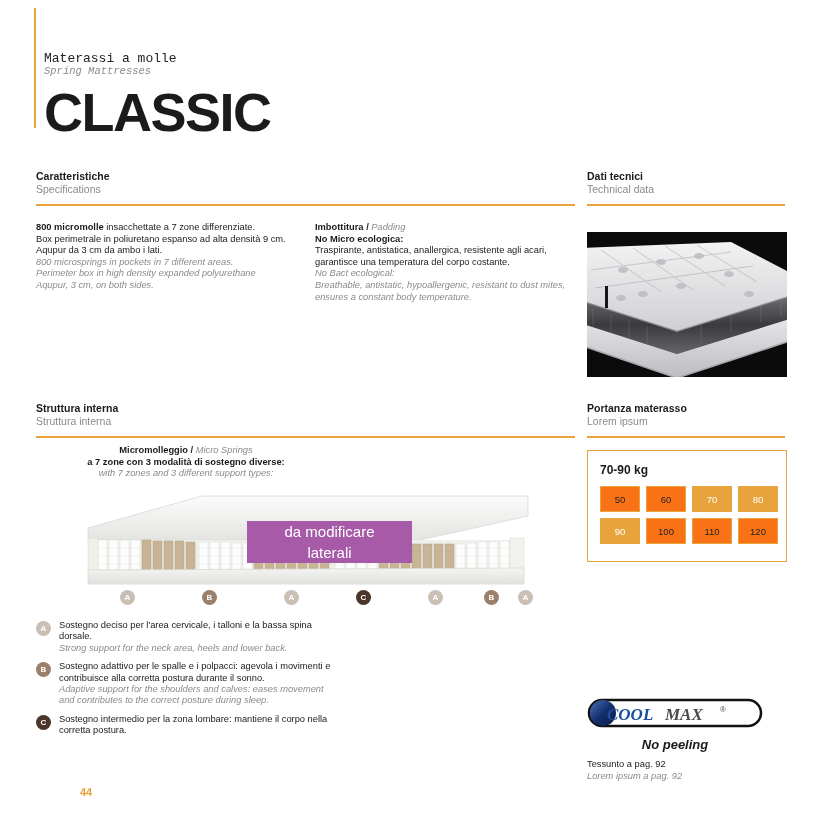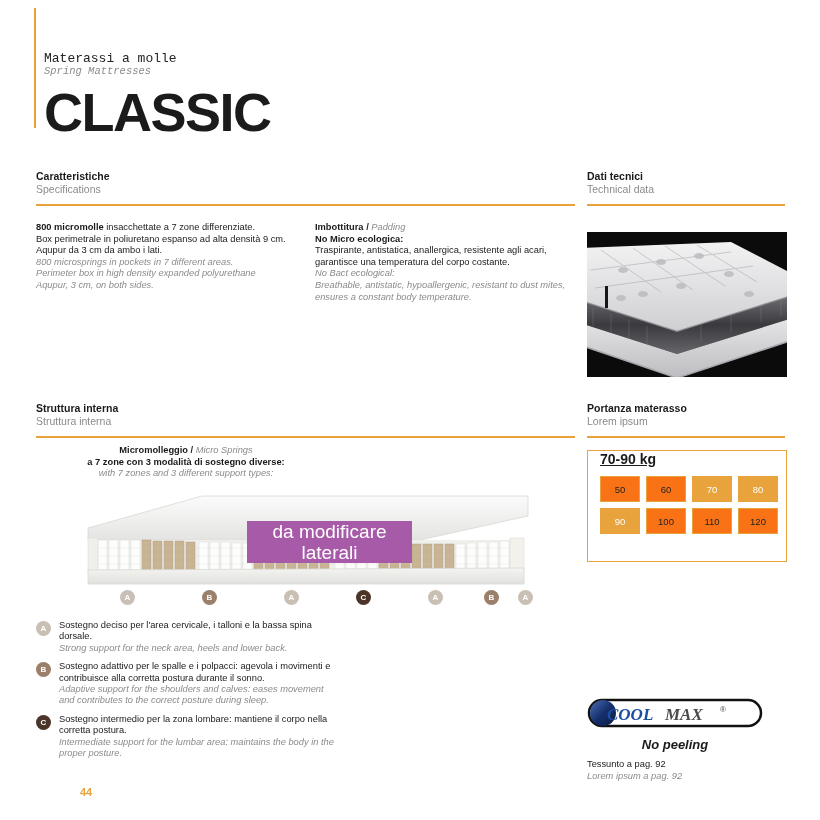--- a/index.html
+++ b/index.html
@@ -28,32 +28,32 @@
   .copy b{font-weight:bold;}
   .copy .en{font-style:italic;color:#8b8b8b;}
   .copy .lbl-en{font-style:italic;color:#8b8b8b;font-weight:normal;}
 
   
   .photo{position:absolute;left:587px;top:232px;width:200px;height:145px;background:#0b0b0b;overflow:hidden;}
   .photo .mat{position:absolute;left:-6px;top:8px;width:214px;height:150px;}
 
   
   .weight-box{position:absolute;left:587px;top:450px;width:198px;height:110px;border:1px solid #e8a33d;background:#fff;}
-  .weight-label{font-size:14px;font-weight:bold;color:#1a1a1a;margin:0 0 0 12px;text-decoration:underline;}
+  .weight-label{font-size:12px;font-weight:bold;color:#1a1a1a;margin:12px 0 0 12px;}
   .weight-grid{display:grid;grid-template-columns:repeat(4,40px);gap:6px;margin:9px 0 0 12px;}
   .wcell{height:26px;border:1px solid #e8a33d;display:flex;align-items:center;justify-content:center;font-size:9.5px;color:#222;background:#f97316;box-sizing:border-box;}
   .wcell.on{background:#e8a33d;color:#fff;border-color:#e8a33d;}
 
   
   .illus{position:absolute;left:84px;top:494px;width:448px;height:96px;}
   .zones{position:absolute;left:84px;top:590px;width:448px;height:22px;}
   .zone-badge{position:absolute;width:15px;height:15px;border-radius:50%;color:#fff;font-size:8px;font-weight:bold;display:flex;align-items:center;justify-content:center;}
   .overlay-note{
     position:absolute;left:247px;top:521px;width:165px;height:42px;
-    background:#a65aa8;color:#fff;font-size:19px;line-height:21px;
+    background:#a65aa8;color:#fff;font-size:15px;line-height:21px;
     display:flex;flex-direction:column;align-items:center;justify-content:flex-start;text-align:center;
   }
 
   
   .legend{position:absolute;left:36px;top:620px;width:300px;}
   .leg-row{display:flex;margin-bottom:7px;}
   .leg-badge{width:15px;height:15px;border-radius:50%;flex:0 0 15px;color:#fff;font-size:8px;font-weight:bold;display:flex;align-items:center;justify-content:center;margin-top:1px;}
   .leg-text{margin-left:8px;font-size:9.3px;line-height:11.4px;color:#1a1a1a;}
   .leg-text .en{font-style:italic;color:#8b8b8b;}
 
@@ -282,21 +282,20 @@
         <div class="leg-badge" style="background: rgb(154, 127, 107);">B</div>
         <div class="leg-text">
           <div>Sostegno adattivo per le spalle e i polpacci: agevola i movimenti e contribuisce alla corretta postura durante il sonno.</div>
           <div class="en">Adaptive support for the shoulders and calves: eases movement and contributes to the correct posture during sleep.</div>
         </div>
       </div>
       <div class="leg-row">
         <div class="leg-badge" style="background: rgb(74, 53, 40);">C</div>
         <div class="leg-text">
           <div>Sostegno intermedio per la zona lombare: mantiene il corpo nella corretta postura.</div>
-          <div class="en">Intermediate support for the lumbar area: maintains the body in the proper posture.</div>
         </div>
       </div>
     </div>
 
   <div class="sec-head" style="left:587px;top:402px;width:198px;">
     <div class="sec-it">Portanza materasso</div>
     <div class="sec-en">Lorem ipsum</div>
     <div class="sec-rule"></div>
   </div>
 

